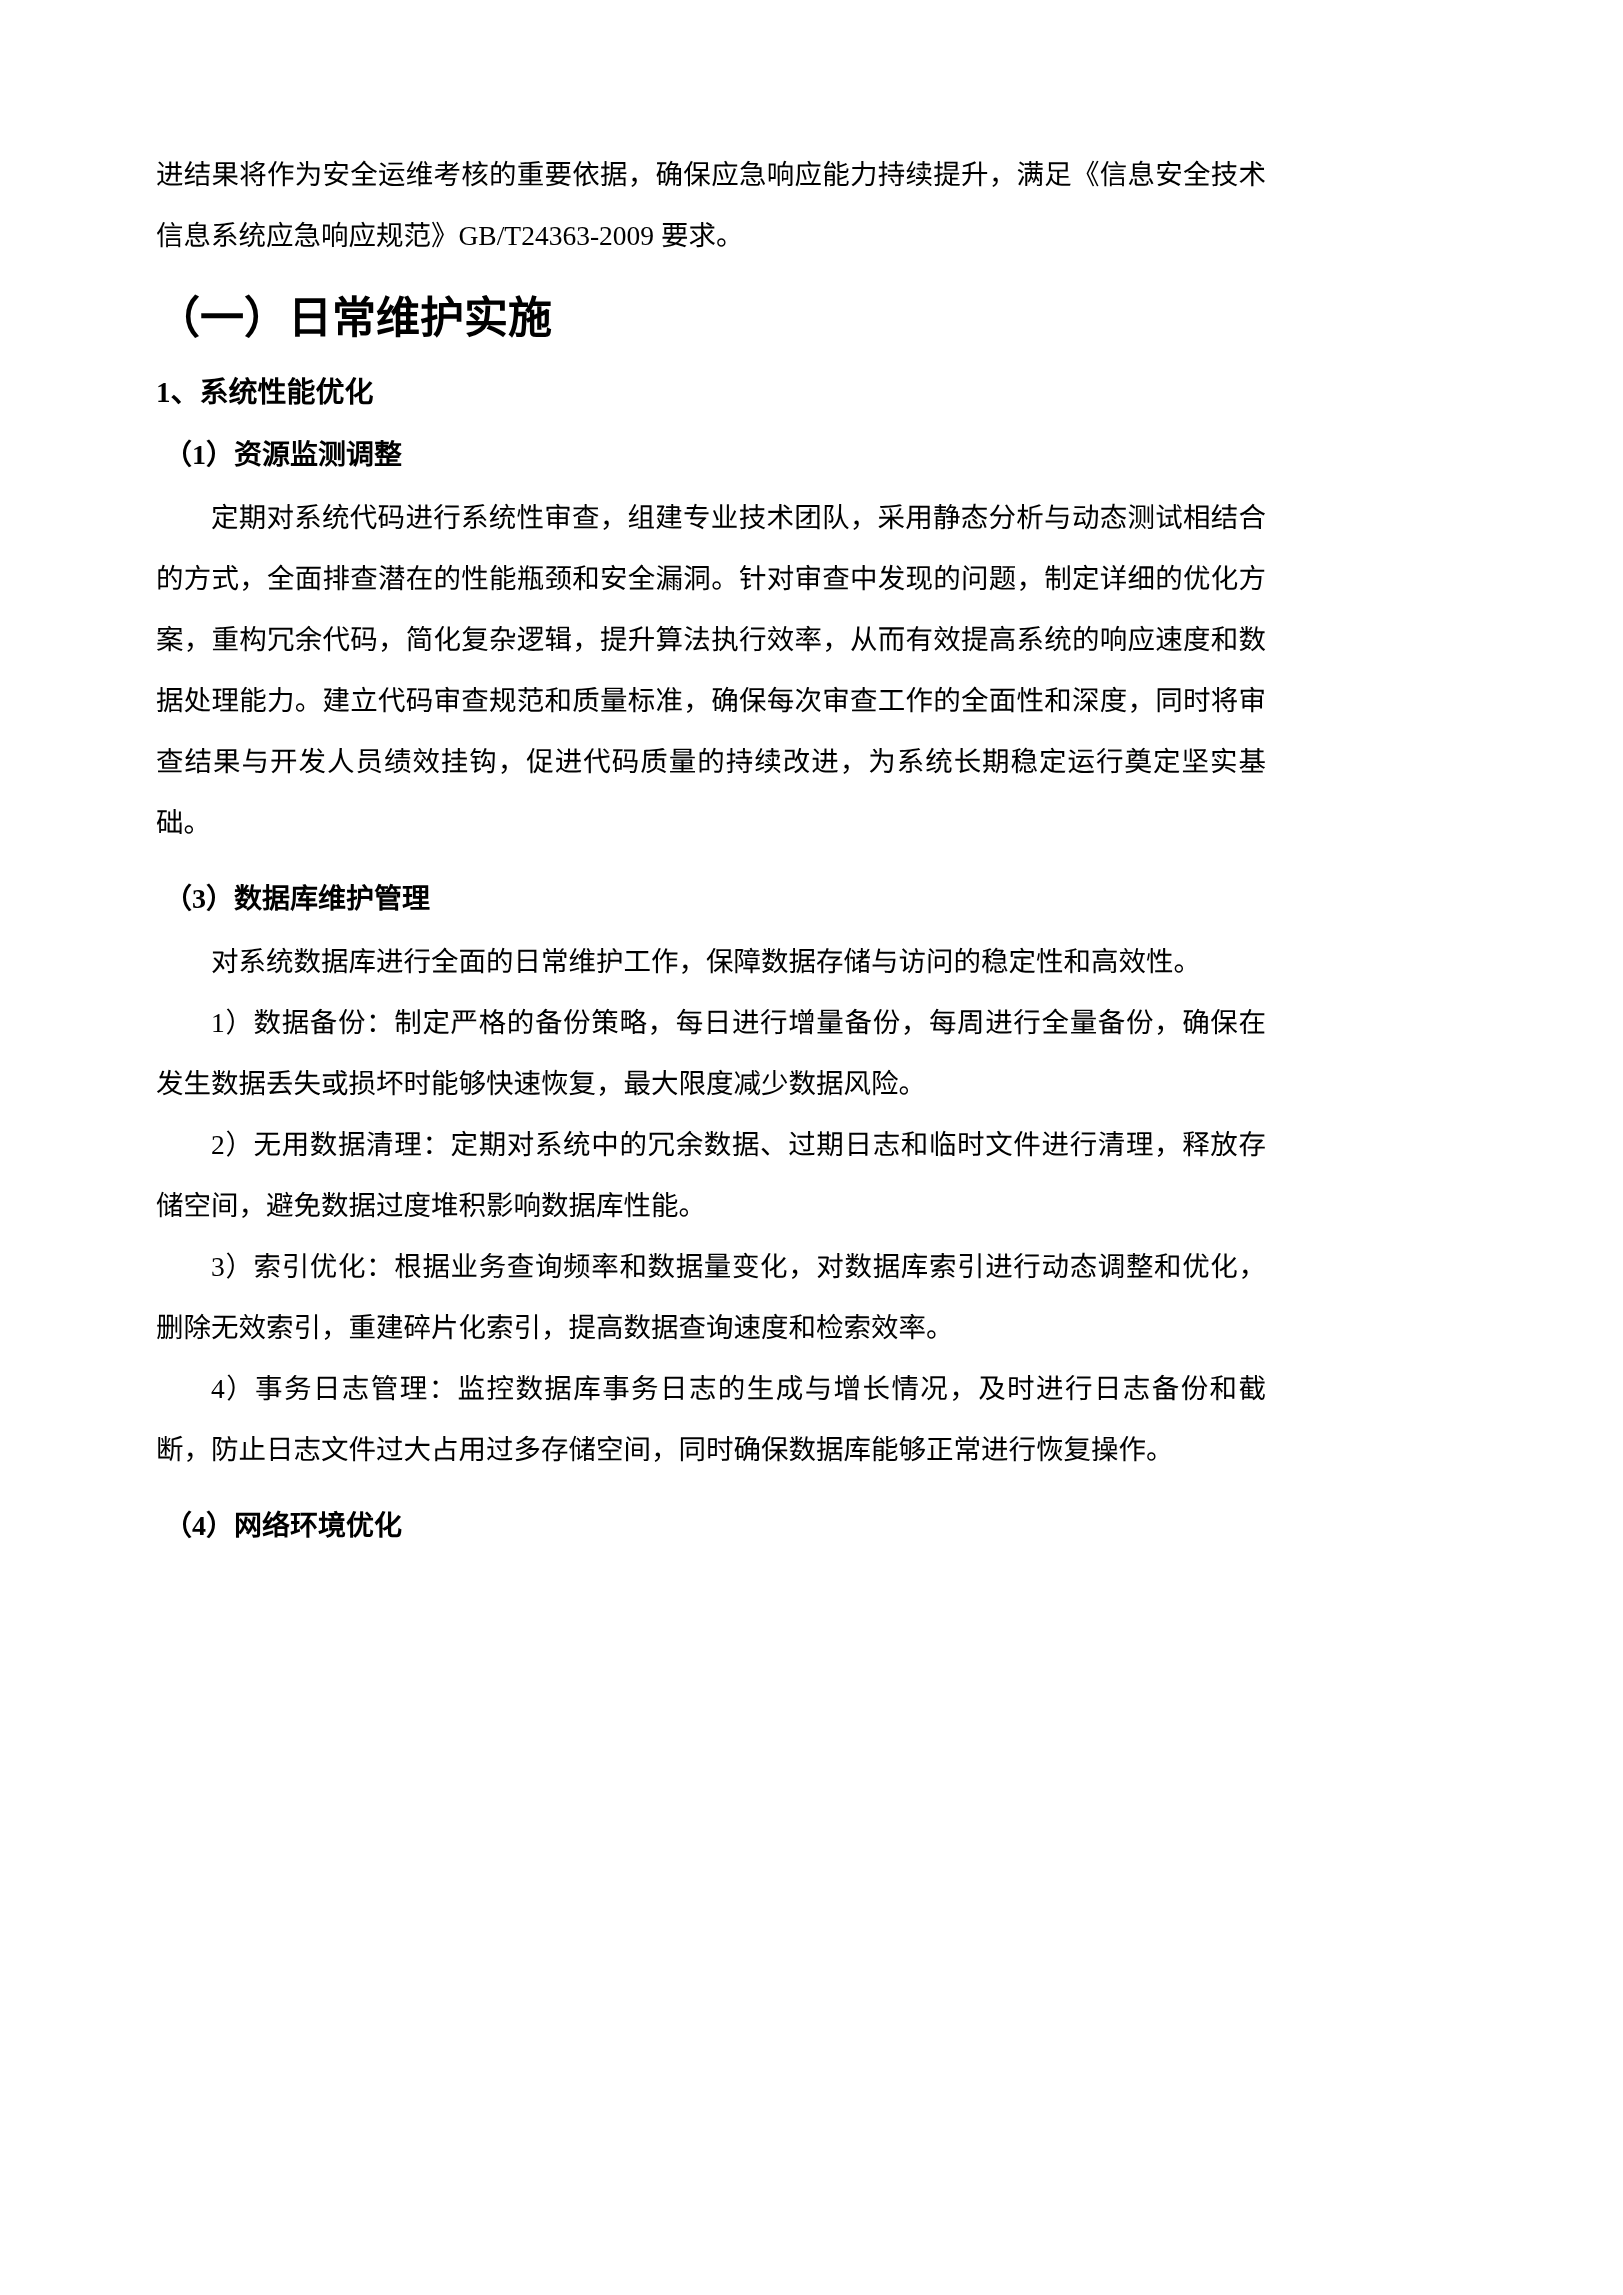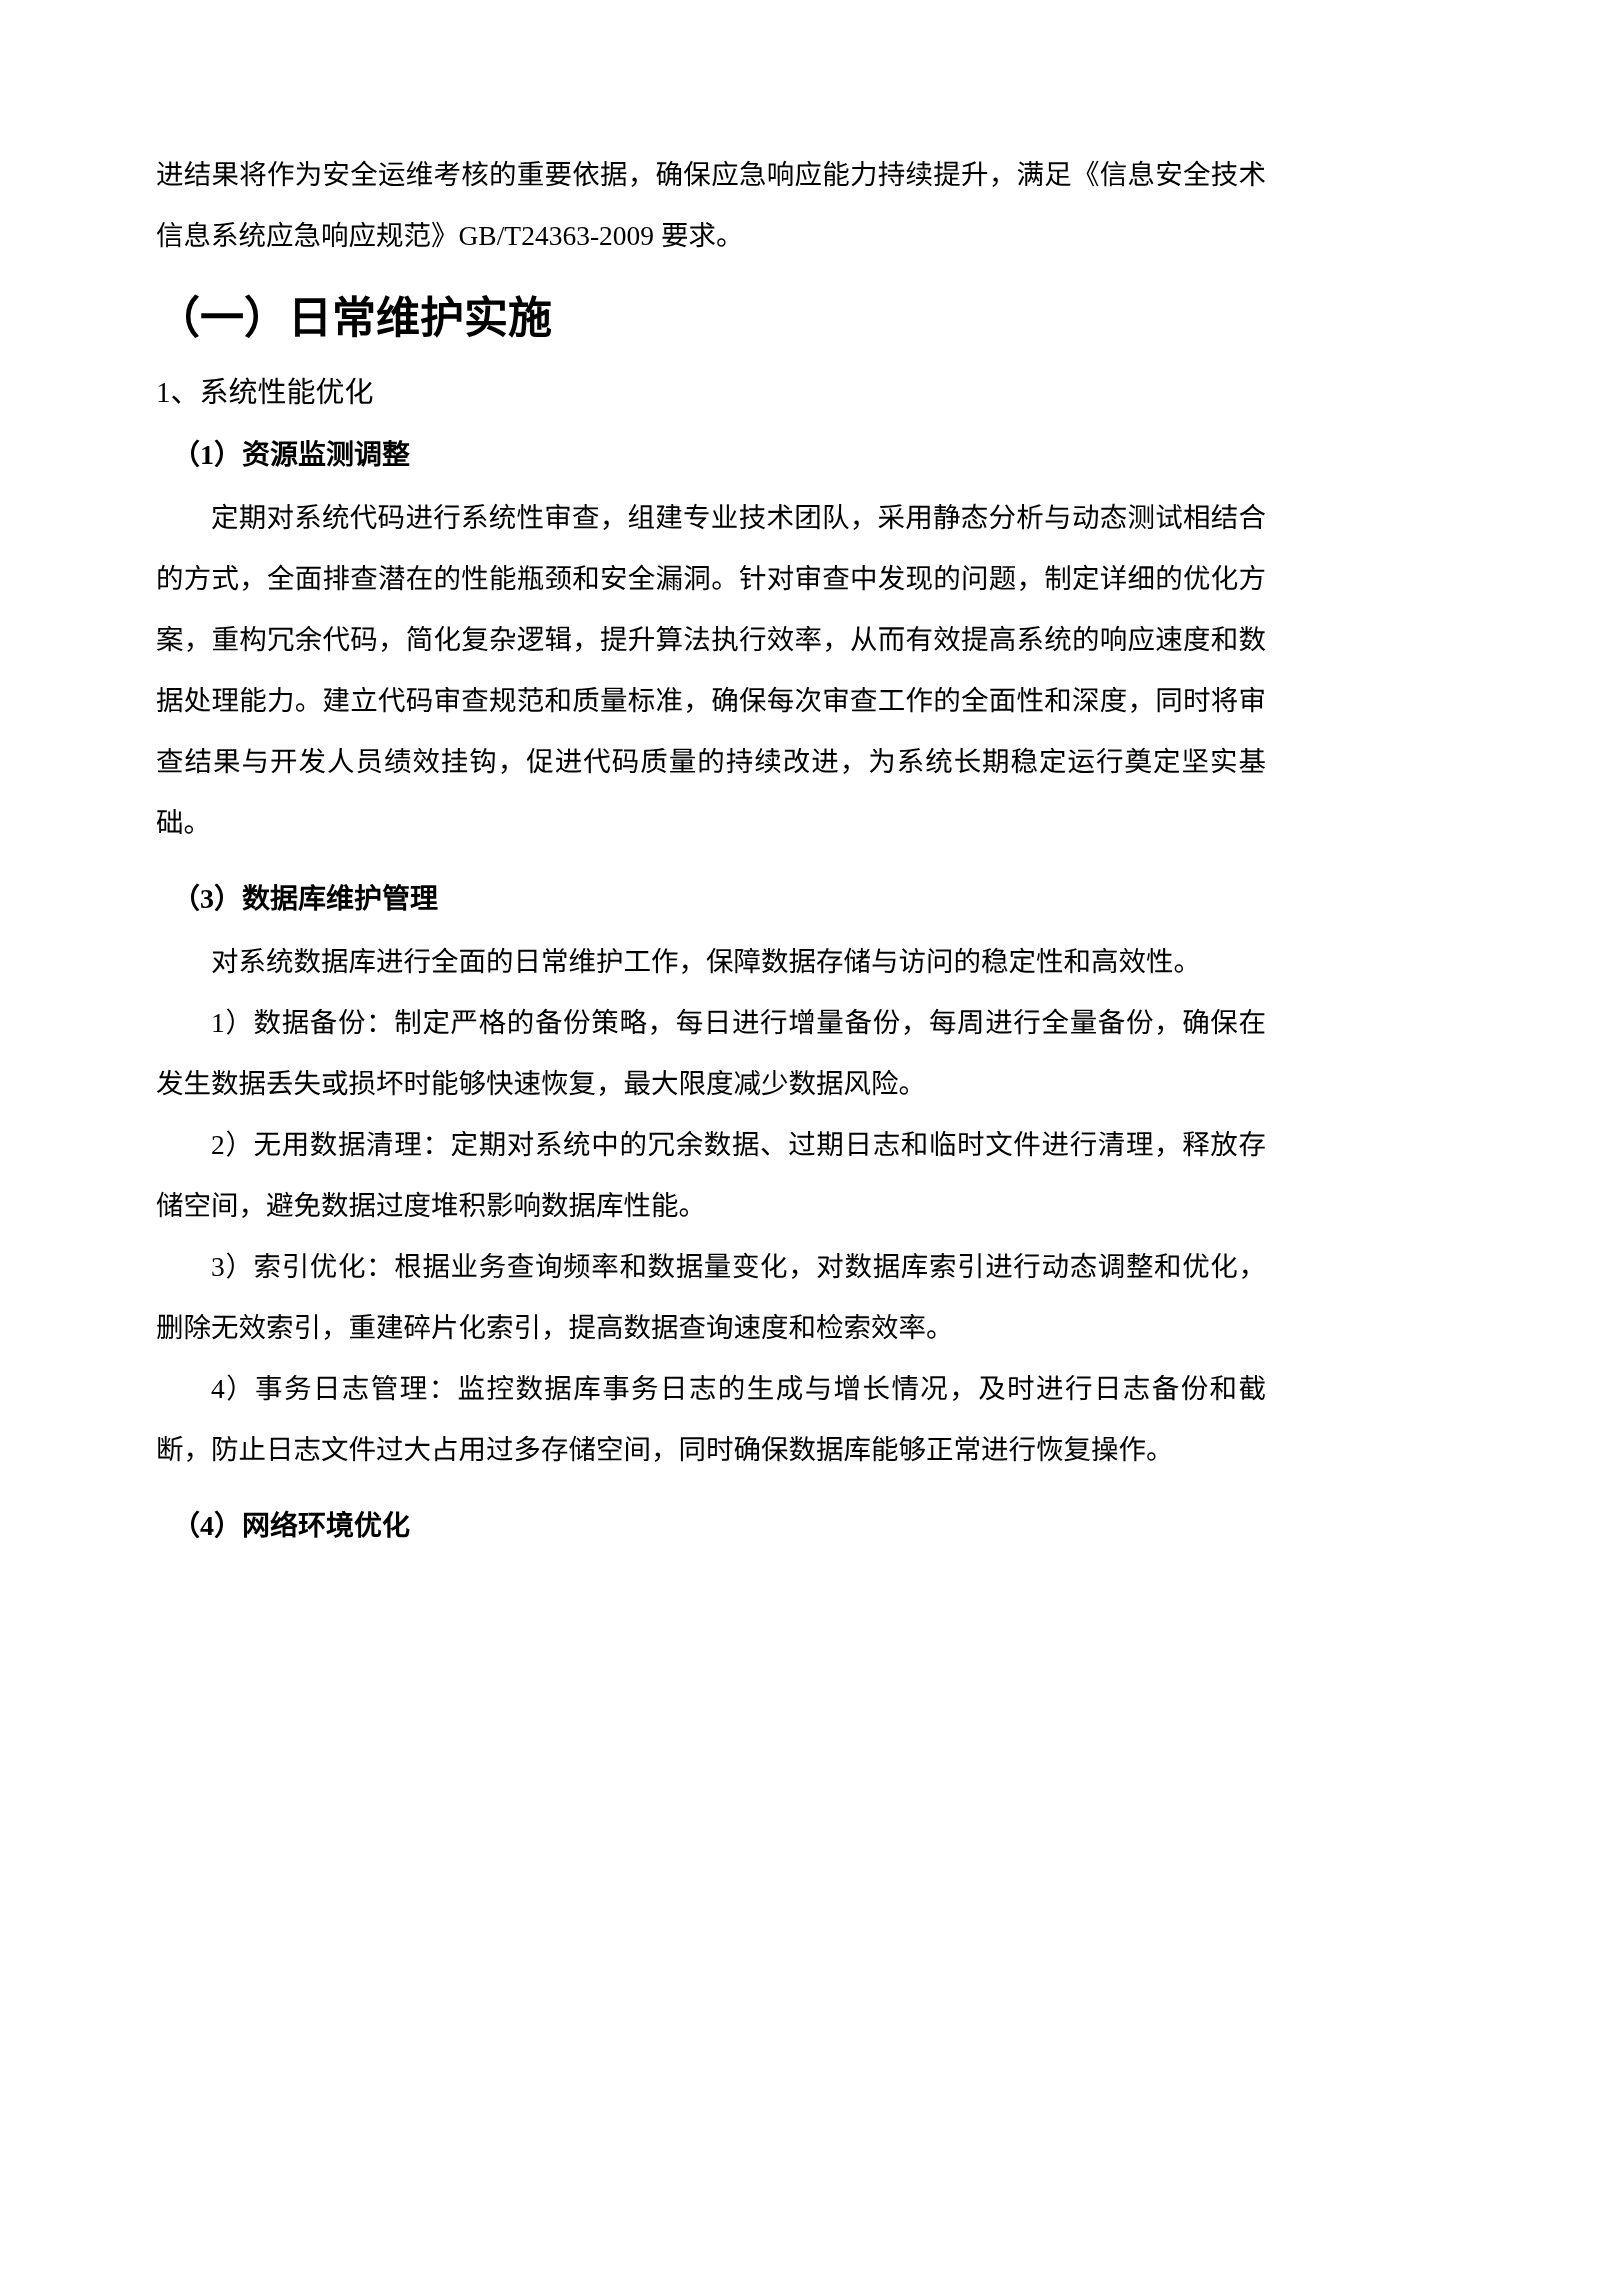--- a/index.html
+++ b/index.html
@@ -36,28 +36,28 @@
   }
   .h2 {
     font-size: 44px;
     line-height: 46px;
     font-weight: bold;
     margin: 30px 0 0 0;
   }
   .h3 {
     font-size: 29px;
     line-height: 41px;
-    font-weight: normal;
+    font-weight: bold;
     margin: 30px 0 0 0;
   }
   .h4 {
     font-size: 28px;
     line-height: 39px;
     font-weight: bold;
-    margin: 26px 0 0 16px;
+    margin: 26px 0 0 8px;
   }
   .h4.first {
     margin-top: 22px;
   }
   .after-heading {
     margin-top: 13px;
   }
 </style>
 </head>
 <body>

